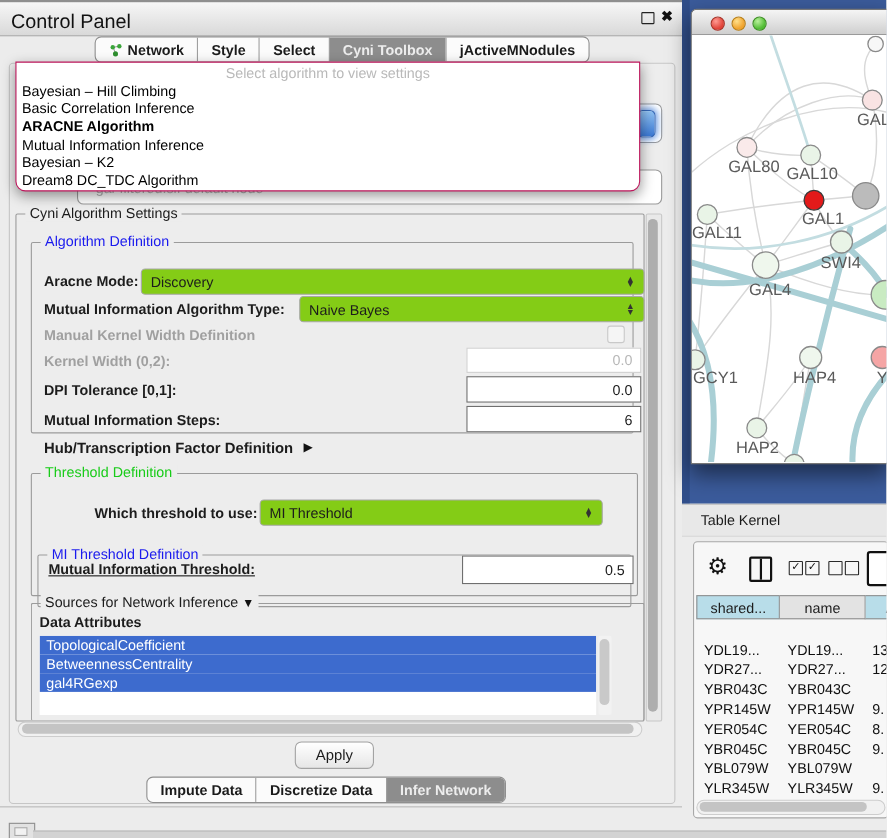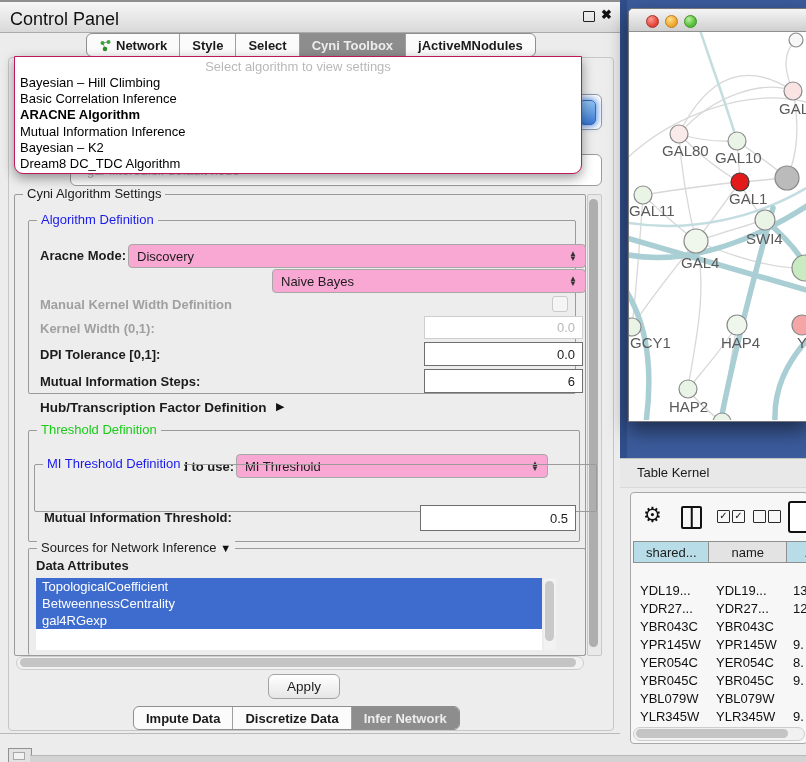--- a/index.html
+++ b/index.html
@@ -43,21 +43,21 @@
   #ghost-combo-text{position:absolute;left:16px;top:8px;font-size:13px;color:#b5b5b5;white-space:nowrap;}
 
   
   .groupbox{border:1px solid #9b9b9b;border-radius:2px;background:transparent;}
   .grouptitle{position:absolute;top:-9px;left:8px;background:#ededed;padding:0 4px;font-size:13px;white-space:nowrap;}
   .blue-title{color:#1a1aee;}
   .green-title{color:#19cc19;}
   .lbl{font-size:13px;font-weight:bold;color:#1c1c1c;white-space:nowrap;}
   .lbl.disabled{color:#a0a0a0;}
 
-  .combo{background:#f9a8d4;border:1px solid #a8a8a8;border-radius:4px;display:flex;align-items:center;font-size:13px;padding:0 8px;}
+  .combo{background:#84cc16;border:1px solid #a8a8a8;border-radius:4px;display:flex;align-items:center;font-size:13px;padding:0 8px;}
   .combo .val{flex:1;white-space:nowrap;overflow:hidden;}
   .spinner{display:flex;flex-direction:column;align-items:center;justify-content:center;line-height:5px;font-size:8px;color:#333;margin-left:4px;}
   .numfield{background:#fff;border:1px solid #6f6f6f;font-size:13px;display:flex;align-items:center;justify-content:flex-end;padding:0 7px;}
   .numfield.disabled{border:1px solid #cfcfcf;color:#b8b8b8;}
   .checkbox{width:14px;height:14px;border:1px solid #c9c9c9;border-radius:3px;background:#f5f5f5;}
   .tri{font-size:11px;color:#111;}
 
   
   .vtrack{background:#e9e9e9;border:1px solid #c8c8c8;border-radius:2px;}
   .vthumb{position:absolute;left:1px;width:9px;background:#aeaeae;border-radius:5px;}
@@ -183,54 +183,55 @@
       <span class="grouptitle blue-title">Algorithm Definition</span>
     </div>
     <span class="abs lbl" style="left:40px;top:248px;">Aracne Mode:</span>
     <div class="abs combo" style="left:128px;top:244px;width:440px;height:22px;">
       <span class="val">Discovery</span>
       <span class="spinner">
           <span>▲</span>
           <span>▼</span>
         </span>
     </div>
+    <span class="abs lbl" style="left:40px;top:273px;">Mutual Information Algorithm Type:</span>
     <div class="abs combo" style="left:272px;top:269px;width:296px;height:22px;">
       <span class="val">Naive Bayes</span>
       <span class="spinner">
           <span>▲</span>
           <span>▼</span>
         </span>
     </div>
     <span class="abs lbl disabled" style="left:40px;top:297px;">Manual Kernel Width Definition</span>
     <span class="abs checkbox" style="left:552px;top:296px;"></span>
-    <span class="abs lbl disabled" style="left:40px;top:321px;">Kernel Width (0,1):</span>
+    <span class="abs lbl disabled" style="left:40px;top:321px;">Kernel Width (0,2):</span>
     <div class="abs numfield disabled" style="left:424px;top:316px;width:143px;height:21px;">0.0</div>
     <span class="abs lbl" style="left:40px;top:347px;">DPI Tolerance [0,1]:</span>
     <div class="abs numfield" style="left:424px;top:342px;width:143px;height:22px;">0.0</div>
     <span class="abs lbl" style="left:40px;top:374px;">Mutual Information Steps:</span>
     <div class="abs numfield" style="left:424px;top:369px;width:143px;height:22px;">6</div>
 
     <span class="abs lbl" style="left:40px;top:400px;font-size:13.5px;">Hub/Transcription Factor Definition</span>
     <span class="abs tri" style="left:276px;top:400px;">▶</span>
 
     <div class="abs groupbox" style="left:28px;top:430px;width:550px;height:110px;text-align:center;">
       <span class="grouptitle green-title">Threshold Definition</span>
     </div>
     <span class="abs lbl" style="left:86px;top:459px;">Which threshold to use:</span>
     <div class="abs combo" style="left:236px;top:454px;width:294px;height:22px;">
       <span class="val">MI Threshold</span>
       <span class="spinner">
           <span>▲</span>
           <span>▼</span>
         </span>
     </div>
-    <div class="abs groupbox" style="left:34px;top:464px;width:538px;height:46px;padding-left:23px;">
+    <div class="abs groupbox" style="left:34px;top:504px;width:538px;height:46px;">
       <span class="grouptitle blue-title">MI Threshold Definition</span>
     </div>
-    <span class="abs lbl" style="left:44px;top:510px;">Mutual Information Threshold:</span>
+    <span class="abs lbl" style="left:44px;top:510px;text-decoration:underline;">Mutual Information Threshold:</span>
     <div class="abs numfield" style="left:420px;top:505px;width:140px;height:24px;">0.5</div>
 
     <div class="abs groupbox" style="left:28px;top:548px;width:556px;height:106px;border-bottom:none;">
       <span class="grouptitle">
         <span>Sources for Network Inference</span>
         <span class="tri"> ▼</span>
       </span>
     </div>
     <span class="abs lbl" style="left:36px;top:558px;">Data Attributes</span>
     <div id="attr-list" class="abs">

